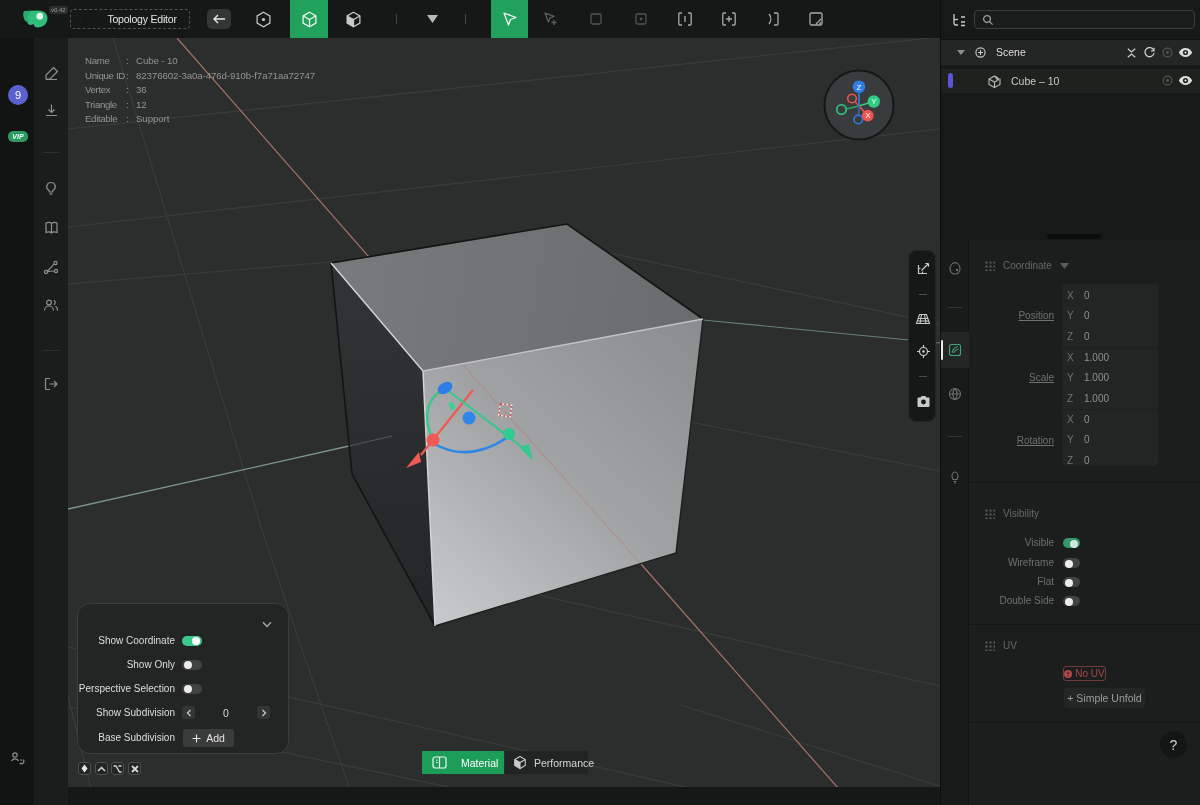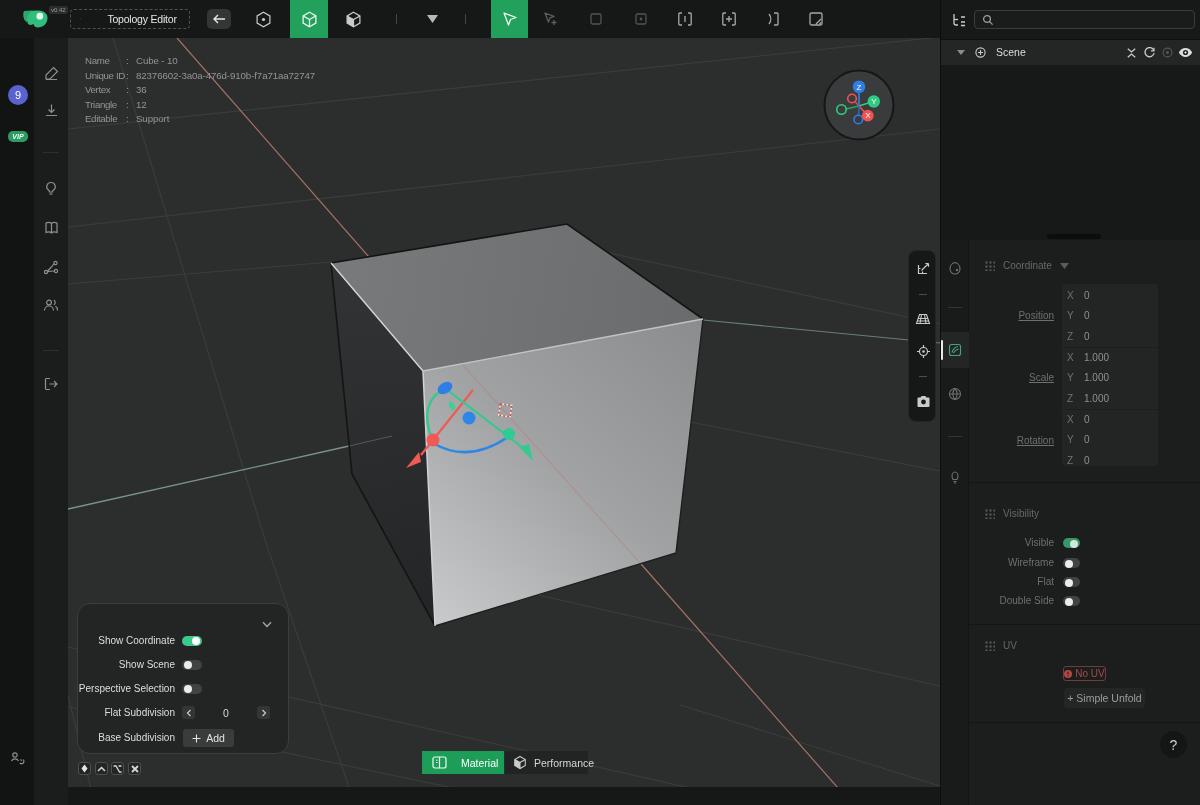--- a/index.html
+++ b/index.html
@@ -181,29 +181,29 @@
     </div>
     
     <div class="abs" id="opts">
       <svg class="abs" style="left:184px;top:17px" width="10" height="7" viewBox="0 0 10 7" fill="none" stroke="#a9abaa" stroke-width="1.3">
           <path d="M1,1.3 L5,5.5 L9,1.3"></path>
         </svg>
       <div class="orow" style="top:31px">Show Coordinate</div>
       <div class="toggle tog-on" style="left:104px;top:31.5px">
           <div class="knob"></div>
         </div>
-      <div class="orow" style="top:55px">Show Scene</div>
+      <div class="orow" style="top:55px">Show Only</div>
       <div class="toggle tog-off" style="left:104px;top:55.5px">
           <div class="knob"></div>
         </div>
       <div class="orow" style="top:79px">Perspective Selection</div>
       <div class="toggle tog-off" style="left:104px;top:79.5px">
           <div class="knob"></div>
         </div>
-      <div class="orow" style="top:103px">Flat Subdivision</div>
+      <div class="orow" style="top:103px">Show Subdivision</div>
       <div class="obtn" style="left:104px;top:102px;width:13px;height:13px;">
         <svg width="6" height="8" viewBox="0 0 6 8" fill="none" stroke="#c9cbca" stroke-width="1.2">
             <path d="M4.5,1 L1.5,4 L4.5,7"></path>
           </svg>
         </div>
       <div class="abs" style="left:138px;top:103px;width:20px;text-align:center;color:#d6d8d7;font-size:10.5px;">0</div>
       <div class="obtn" style="left:179px;top:102px;width:13px;height:13px;">
         <svg width="6" height="8" viewBox="0 0 6 8" fill="none" stroke="#c9cbca" stroke-width="1.2">
             <path d="M1.5,1 L4.5,4 L1.5,7"></path>
           </svg>
@@ -446,20 +446,38 @@
           <circle cx="5.5" cy="5.5" r="4.4"></circle>
           <circle cx="5.5" cy="5.5" r="1.4" fill="#555756" stroke="none"></circle>
         </svg>
       <svg class="abs" style="left:237px;top:7px" width="15" height="11" viewBox="0 0 15 11">
           <path d="M0.8,5.5 C2.5,2.5 4.8,1.1 7.5,1.1 C10.2,1.1 12.5,2.5 14.2,5.5 C12.5,8.5 10.2,9.9 7.5,9.9 C4.8,9.9 2.5,8.5 0.8,5.5 Z" fill="#dcdedd"></path>
           <circle cx="7.5" cy="5.5" r="2.6" fill="#242625"></circle>
           <circle cx="7.5" cy="5.5" r="1" fill="#fff"></circle>
         </svg>
     </div>
 
+    <div class="abs" style="left:0;top:69px;width:260px;height:24px;background:#1f211f;">
+      <div class="abs" style="left:7px;top:4px;width:5px;height:15px;border-radius:2.5px;background:#5b54d8;"></div>
+      <svg class="abs" style="left:47px;top:6px" width="13" height="13" viewBox="0 0 13 13" fill="none" stroke="#b8bab9" stroke-width="1.1">
+          <path d="M6.5,1 L12,4 V9.5 L6.5,12.5 L1,9.5 V4 Z M1,4 L6.5,7 L12,4 M6.5,7 V12.5"></path>
+          <path d="M8.2,2.2 l2.8,2.8" stroke="#1f211f" stroke-width="3"></path>
+          <path d="M8.5,1.2 l3,3 l-1.6,1.6 l-3,-3 Z" fill="#b8bab9" stroke="none"></path>
+        </svg>
+      <div class="abs" style="left:70px;top:6px;color:#c8cac9;font-size:10.5px;">Cube – 10</div>
+      <svg class="abs" style="left:221px;top:6px" width="11" height="11" viewBox="0 0 11 11" fill="none" stroke="#555756" stroke-width="1.1">
+          <circle cx="5.5" cy="5.5" r="4.4"></circle>
+          <circle cx="5.5" cy="5.5" r="1.4" fill="#555756" stroke="none"></circle>
+        </svg>
+      <svg class="abs" style="left:237px;top:6px" width="15" height="11" viewBox="0 0 15 11">
+          <path d="M0.8,5.5 C2.5,2.5 4.8,1.1 7.5,1.1 C10.2,1.1 12.5,2.5 14.2,5.5 C12.5,8.5 10.2,9.9 7.5,9.9 C4.8,9.9 2.5,8.5 0.8,5.5 Z" fill="#dcdedd"></path>
+          <circle cx="7.5" cy="5.5" r="2.6" fill="#1f211f"></circle>
+          <circle cx="7.5" cy="5.5" r="1" fill="#fff"></circle>
+        </svg>
+    </div>
 
     <div class="abs" style="left:106px;top:234px;width:54px;height:5px;border-radius:2.5px;background:#0b0d0c;"></div>
     <div class="abs" style="left:0;top:240px;width:260px;height:565px;background:#1c1e1d;">
 
       <div class="abs" style="left:0;top:0;width:28px;height:565px;background:#191b1a;border-right:1px solid #121413;"></div>
       <svg class="abs" style="left:7px;top:21px" width="14" height="14" viewBox="0 0 14 14" fill="none" stroke="#6e706f" stroke-width="1.1">
           <path d="M2,8 C2,5 4,2 7,1.5 C10,2 12,5 12,8 a5,5 0 0 1 -10,0 Z"></path>
           <circle cx="9" cy="9" r="1.2" fill="#6e706f" stroke="none"></circle>
         </svg>
       <div class="abs" style="left:7px;top:67px;width:14px;height:1px;background:#333534;"></div>

